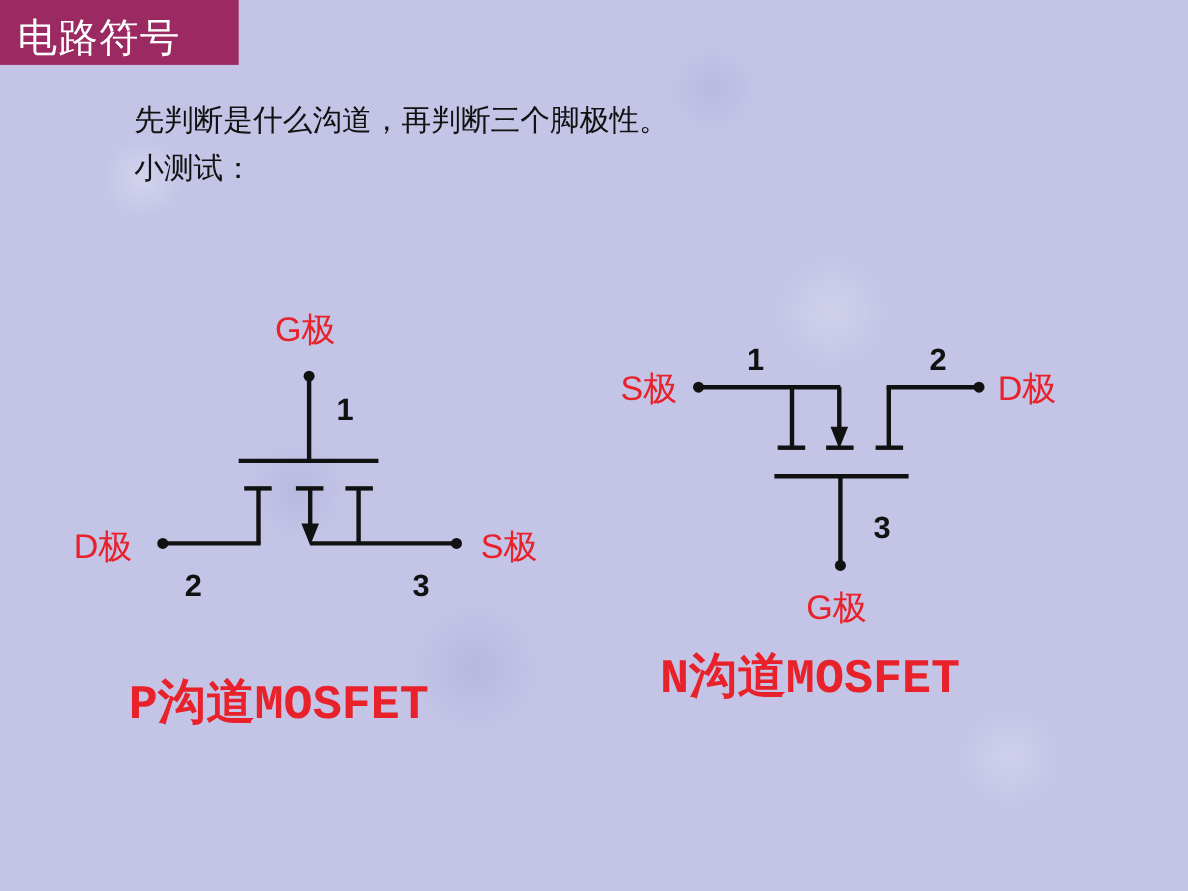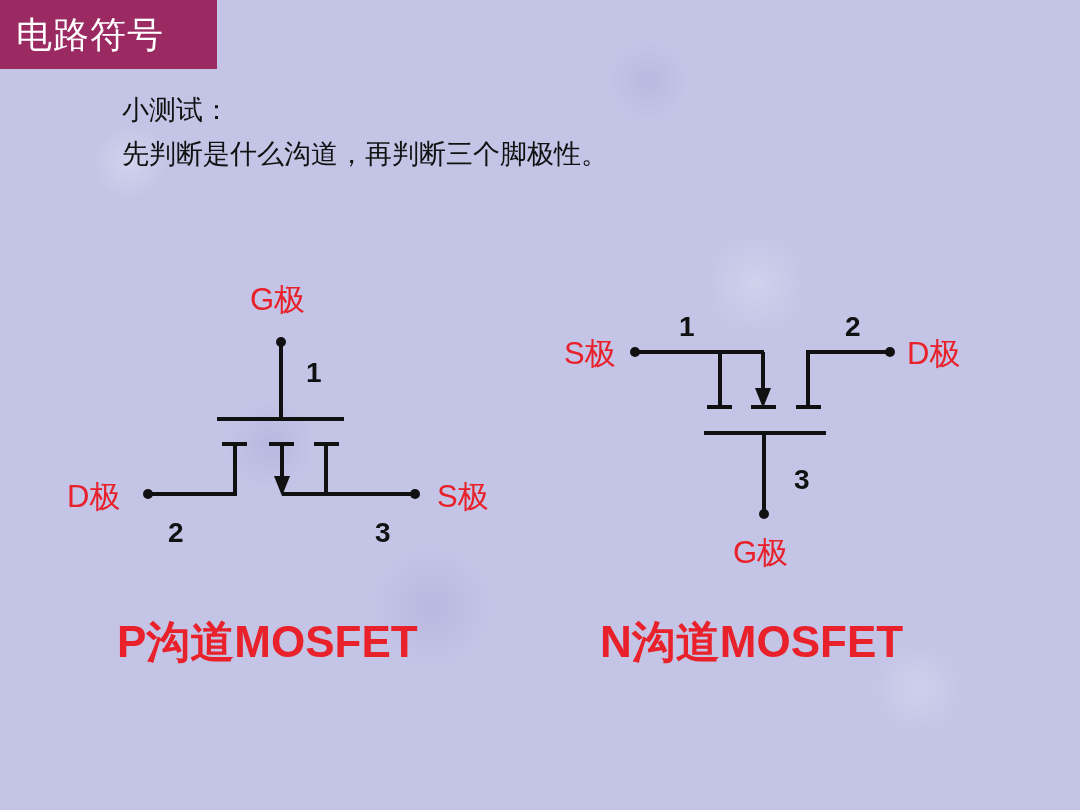--- a/index.html
+++ b/index.html
@@ -11,21 +11,21 @@
         radial-gradient(circle at 12% 20%, rgba(255,255,255,0.25) 0, rgba(255,255,255,0) 40px),
         radial-gradient(circle at 70% 35%, rgba(255,255,255,0.22) 0, rgba(255,255,255,0) 55px),
         radial-gradient(circle at 40% 75%, rgba(150,150,200,0.25) 0, rgba(150,150,200,0) 60px),
         radial-gradient(circle at 85% 85%, rgba(255,255,255,0.2) 0, rgba(255,255,255,0) 50px),
         radial-gradient(circle at 25% 55%, rgba(140,140,195,0.2) 0, rgba(140,140,195,0) 45px),
         radial-gradient(circle at 60% 10%, rgba(140,140,195,0.18) 0, rgba(140,140,195,0) 40px);
       font-family: "DejaVu Sans", sans-serif;
     }
     .title-bar {
       position: absolute; left: 0; top: 0;
-      width: 217px; height: 69px;
+      width: 217px; height: 59px;
       background: #9b2a62;
       color: #ffffff;
       font-family: "DejaVu Serif", serif;
       font-size: 36px;
       line-height: 69px;
       padding-left: 16px;
       letter-spacing: 1px;
     }
     .intro {
       position: absolute; left: 122px; top: 88px;
@@ -48,35 +48,35 @@
       position: absolute;
       color: #111;
       font-family: "Liberation Sans", sans-serif;
       font-weight: bold;
       font-size: 28px;
       line-height: 1;
     }
     .caption {
       position: absolute;
       color: #e8212a;
-      font-family: Liberation Sans, sans-serif;
+      font-family: Liberation Mono, monospace;
       font-weight: bold;
       font-size: 44px;
       line-height: 1;
       white-space: nowrap;
     }
   </style>
 </head>
 <body>
 
 <div class="title-bar">电路符号</div>
 
 <div class="intro">
+  <div>先判断是什么沟道，再判断三个脚极性。</div>
   <div>小测试：</div>
-  <div>先判断是什么沟道，再判断三个脚极性。</div>
 </div>
 
 <svg class="diagram-svg" width="1080" height="810" viewBox="0 0 1080 810">
 
   <g stroke="#111" stroke-width="4" fill="none" stroke-linecap="butt">
 
     <line x1="281" y1="342" x2="281" y2="419"></line>
     <circle cx="281" cy="342" r="5" fill="#111" stroke="none"></circle>
 
     <line x1="217" y1="419" x2="344" y2="419"></line>
@@ -128,13 +128,13 @@
 <div class="num" style="left:375px; top:519px;">3</div>
 
 <div class="lbl" style="left:564px; top:338px;">S极</div>
 <div class="num" style="left:679px; top:313px;">1</div>
 <div class="lbl" style="left:907px; top:338px;">D极</div>
 <div class="num" style="left:845px; top:313px;">2</div>
 <div class="num" style="left:794px; top:466px;">3</div>
 <div class="lbl" style="left:733px; top:537px;">G极</div>
 
 <div class="caption" style="left:117px; top:620px;">P沟道MOSFET</div>
-<div class="caption" style="left:600px; top:620px;">N沟道MOSFET</div>
+<div class="caption" style="left:600px; top:596px;">N沟道MOSFET</div>
 
 </body></html>

